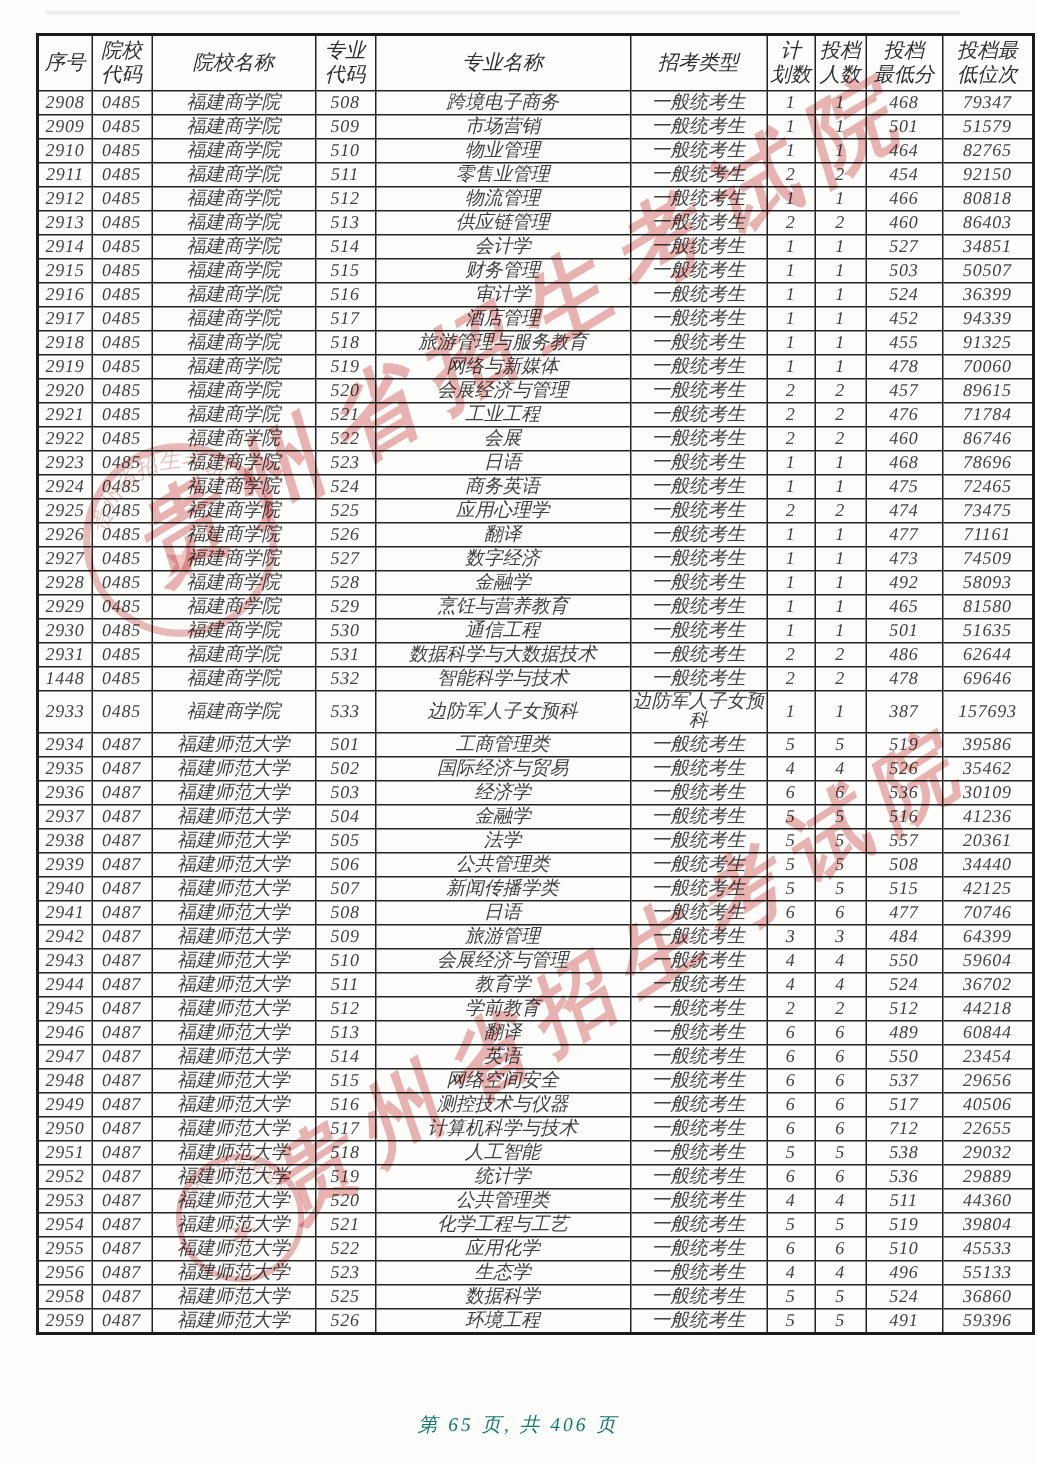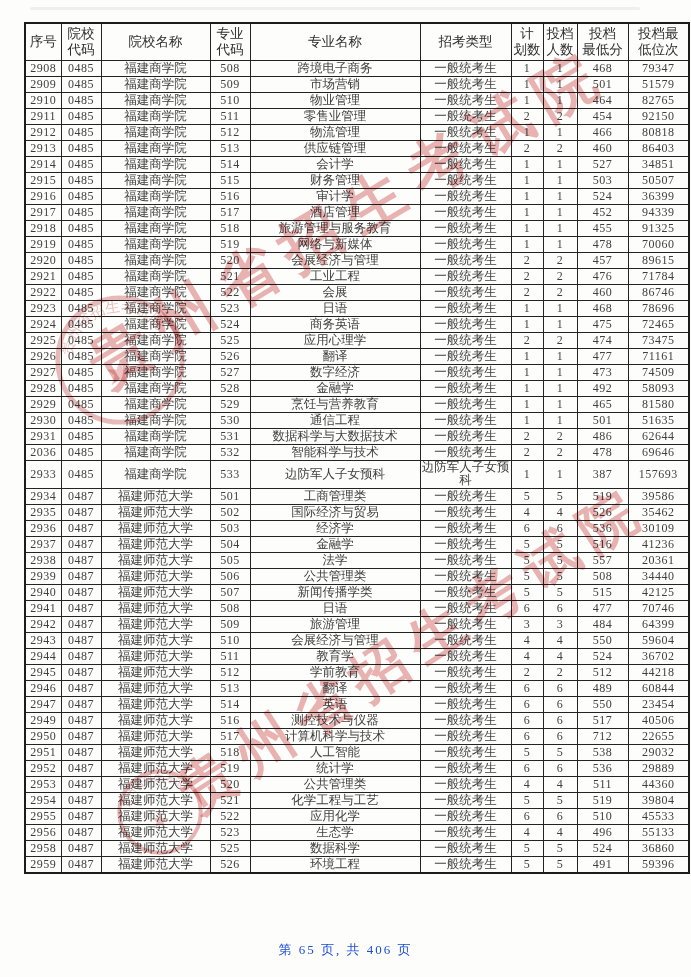--- a/index.html
+++ b/index.html
@@ -1,21 +1,21 @@
 <!DOCTYPE html>
 <html><head>
 <meta charset="utf-8">
 <style>
   html,body{margin:0;padding:0;}
   body{
     width:691px;height:977px;position:relative;overflow:hidden;
     background:#fdfdfb;
     font-family:"Liberation Serif","DejaVu Serif",serif;
   }
-  .page{position:absolute;inset:0;}
+  .page{position:absolute;inset:0;font-style:italic;}
   .scan-smudge{position:absolute;left:30px;top:7px;width:610px;height:3px;
     background:rgba(80,80,80,0.08);border-radius:2px;}
   table.score-table{
     position:absolute;left:24px;top:22px;width:664px;
     border-collapse:collapse;table-layout:fixed;
     border:2px solid #1c1c1c;
   }
   .score-table th,.score-table td{
     border:1.5px solid #232323;
     padding:0;text-align:center;vertical-align:middle;
@@ -37,21 +37,21 @@
     transform-origin:0 50%;
     font-weight:bold;
   }
   .wm1{left:95px;top:330px;font-size:60px;letter-spacing:14px;transform:rotate(-31deg);}
   .wm2{left:185px;top:760px;font-size:56px;letter-spacing:12px;transform:rotate(-33deg);}
   .seal{position:absolute;}
   .seal-upper{left:52px;top:292px;width:136px;height:136px;}
   .seal-lower{left:114px;top:766px;width:92px;height:92px;}
   .footer{
     position:absolute;left:0;right:0;top:941px;
-    text-align:center;font-size:13px;color:#1d4ed8;letter-spacing:2px;
+    text-align:center;font-size:13px;color:#0f766e;letter-spacing:2px;
   }
 </style>
 </head>
 <body>
 
 <div class="page">
 
   <div class="scan-smudge"></div>
 
   <table class="score-table">
@@ -372,21 +372,21 @@
         <td>福建商学院</td>
         <td class="num">531</td>
         <td>数据科学与大数据技术</td>
         <td>一般统考生</td>
         <td class="num">2</td>
         <td class="num">2</td>
         <td class="num">486</td>
         <td class="num">62644</td>
       </tr>
         <tr>
-        <td class="num">2036</td>
+        <td class="num">1448</td>
         <td class="num">0485</td>
         <td>福建商学院</td>
         <td class="num">532</td>
         <td>智能科学与技术</td>
         <td>一般统考生</td>
         <td class="num">2</td>
         <td class="num">2</td>
         <td class="num">478</td>
         <td class="num">69646</td>
       </tr>
@@ -562,20 +562,32 @@
         <td class="num">2947</td>
         <td class="num">0487</td>
         <td>福建师范大学</td>
         <td class="num">514</td>
         <td>英语</td>
         <td>一般统考生</td>
         <td class="num">6</td>
         <td class="num">6</td>
         <td class="num">550</td>
         <td class="num">23454</td>
+      </tr>
+        <tr>
+        <td class="num">2948</td>
+        <td class="num">0487</td>
+        <td>福建师范大学</td>
+        <td class="num">515</td>
+        <td>网络空间安全</td>
+        <td>一般统考生</td>
+        <td class="num">6</td>
+        <td class="num">6</td>
+        <td class="num">537</td>
+        <td class="num">29656</td>
       </tr>
         <tr>
         <td class="num">2949</td>
         <td class="num">0487</td>
         <td>福建师范大学</td>
         <td class="num">516</td>
         <td>测控技术与仪器</td>
         <td>一般统考生</td>
         <td class="num">6</td>
         <td class="num">6</td>

